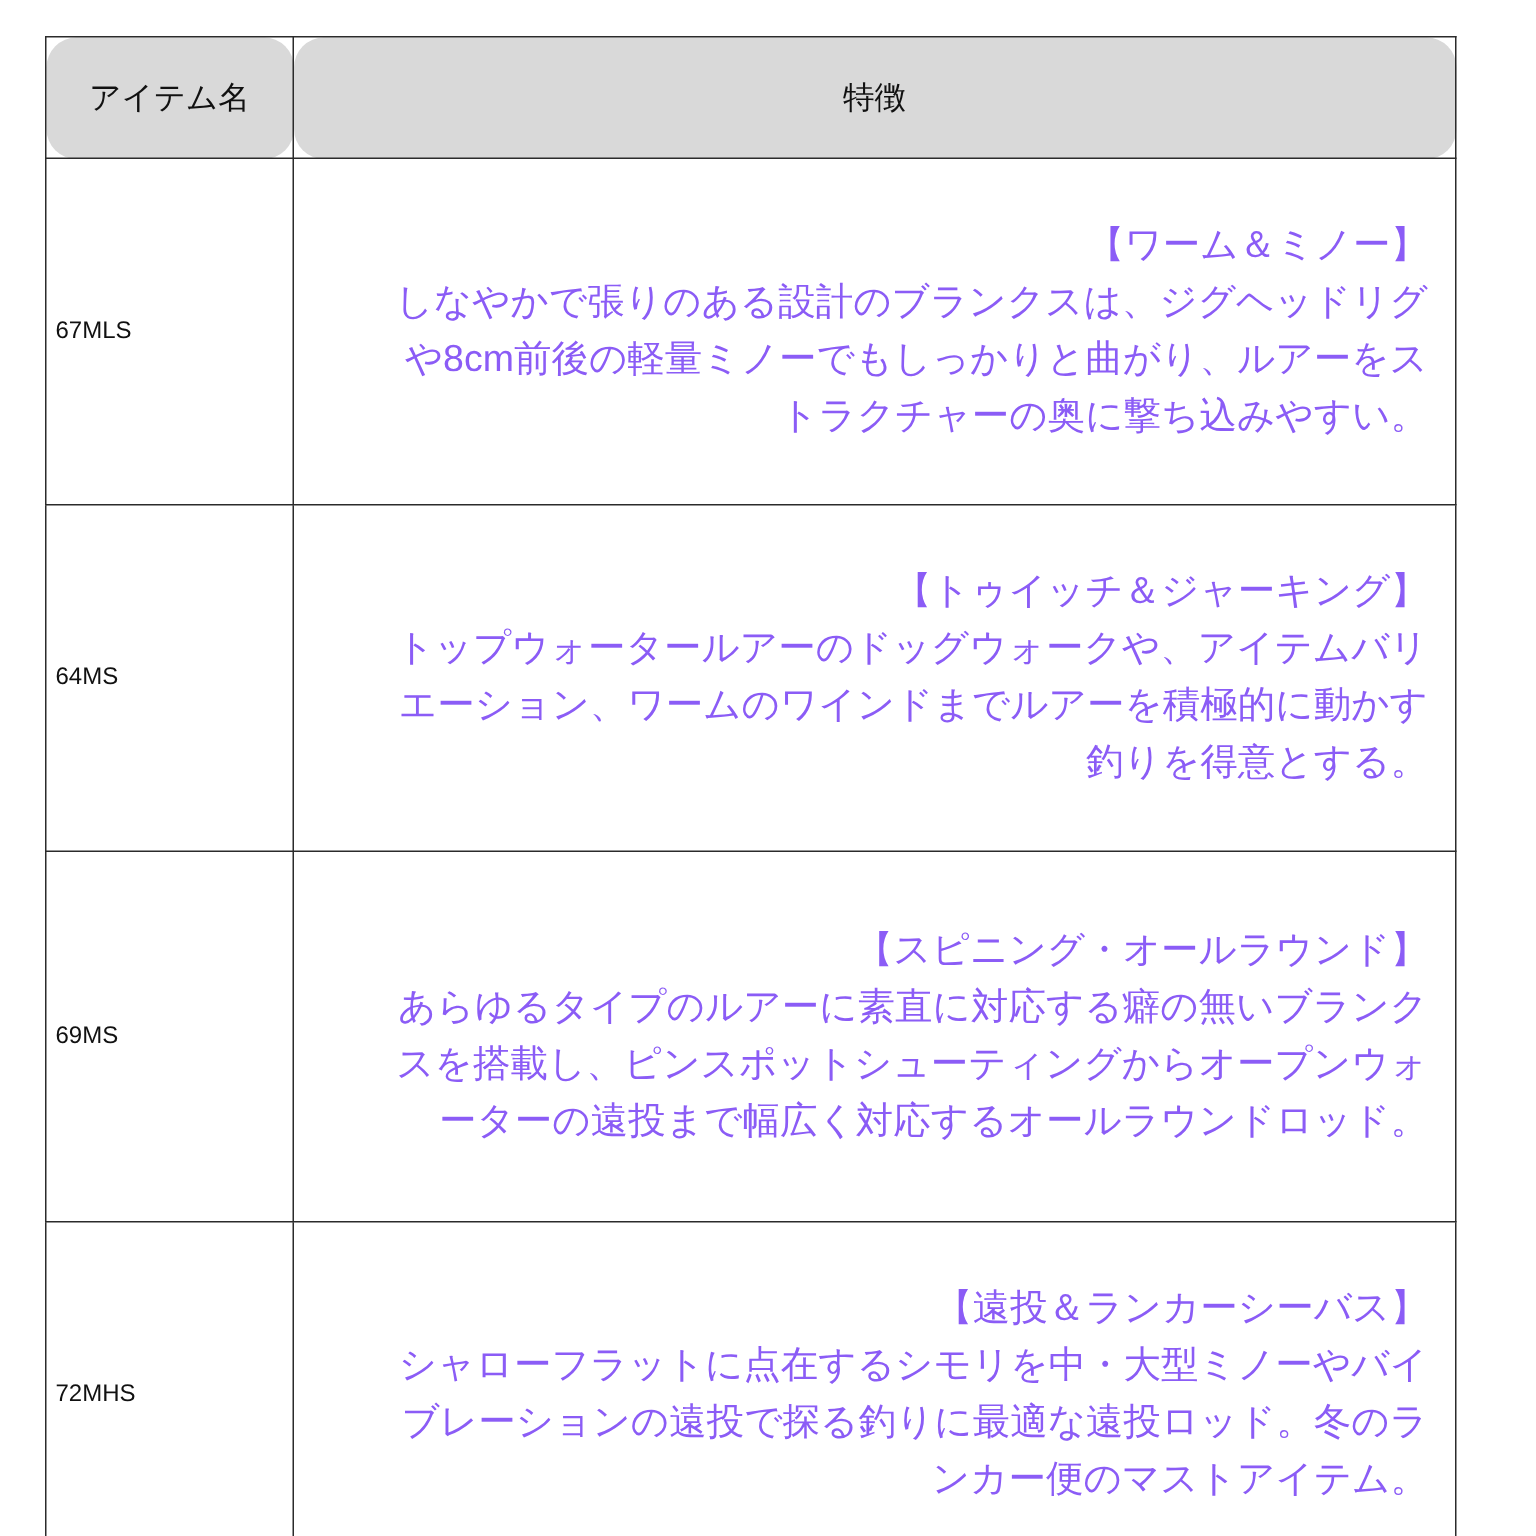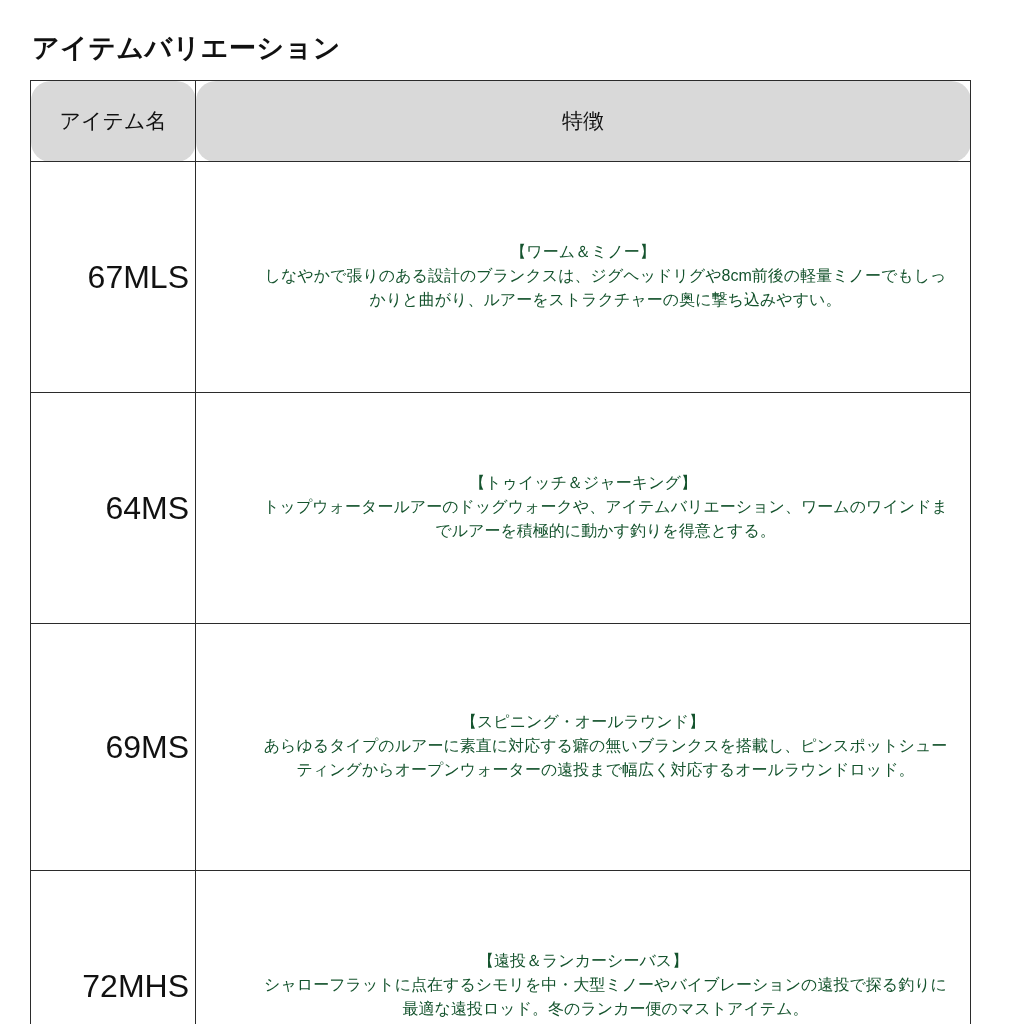--- a/index.html
+++ b/index.html
@@ -44,50 +44,49 @@
     font-size: 21px;
     font-weight: normal;
     height: 78px;
     color: #111111;
     border-radius: 20px;
   }
   th.col-name { width: 162px; }
   th.col-feature { width: 772px; }
 
   td.item-name {
-    text-align: right;
-    font-size: 32px;
+    text-align: left;
+    font-size: 16px;
     color: #111111;
     padding: 0 6px;
   }
   td.feature {
     padding: 16px 18px 18px 18px;
-    font-size: 16px;
+    font-size: 25px;
     line-height: 1.52;
-    color: #14532d;
-    text-align: center;
+    color: #8b5cf6;
+    text-align: right;
   }
   .feature-head {
     display: block;
   }
   .feature-body {
     display: block;
     margin-left: 45px;
   }
   .row-1 td { height: 196px; }
   .row-2 td { height: 196px; }
   .row-3 td { height: 212px; }
   .row-4 td { height: 196px; }
 </style>
 </head>
 <body>
 
 <div class="page">
 
-  <div class="page-title">アイテムバリエーション</div>
 
   <table class="variation-table">
     <thead>
       <tr>
         <th class="col-name">アイテム名</th>
         <th class="col-feature">特徴</th>
       </tr>
     </thead>
     <tbody>
       <tr class="row-1">

